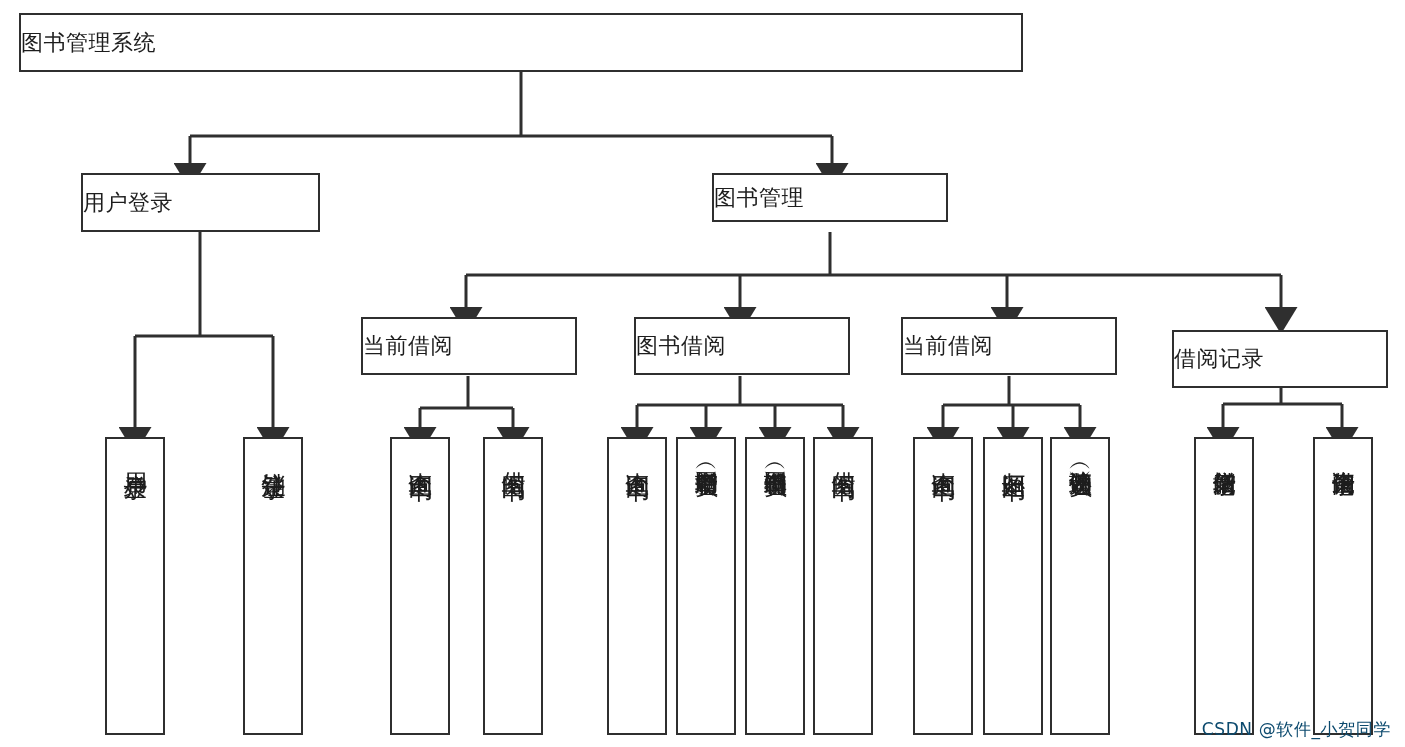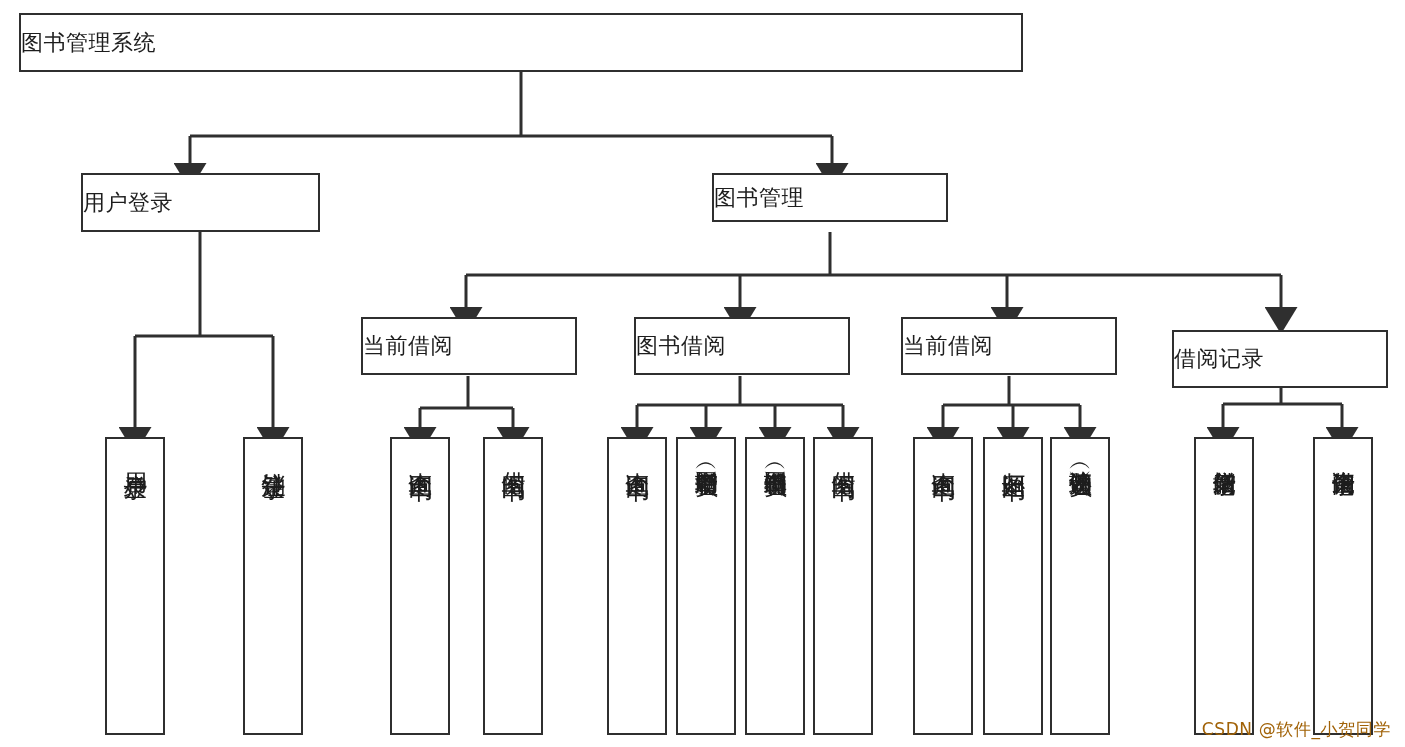--- a/index.html
+++ b/index.html
@@ -58,21 +58,21 @@
   }
   .node.vertical.tall-text .node-label {
     font-size: 23px;
     letter-spacing: 0.5px;
   }
   #watermark {
     position: absolute;
     right: 14px;
     bottom: 6px;
     font-size: 17px;
-    color: #a16207;
+    color: #0c4a6e;
     letter-spacing: 0.6px;
     white-space: nowrap;
     pointer-events: none;
   }
 </style>
 </head>
 <body>
 
 <div id="diagram-root">
 

